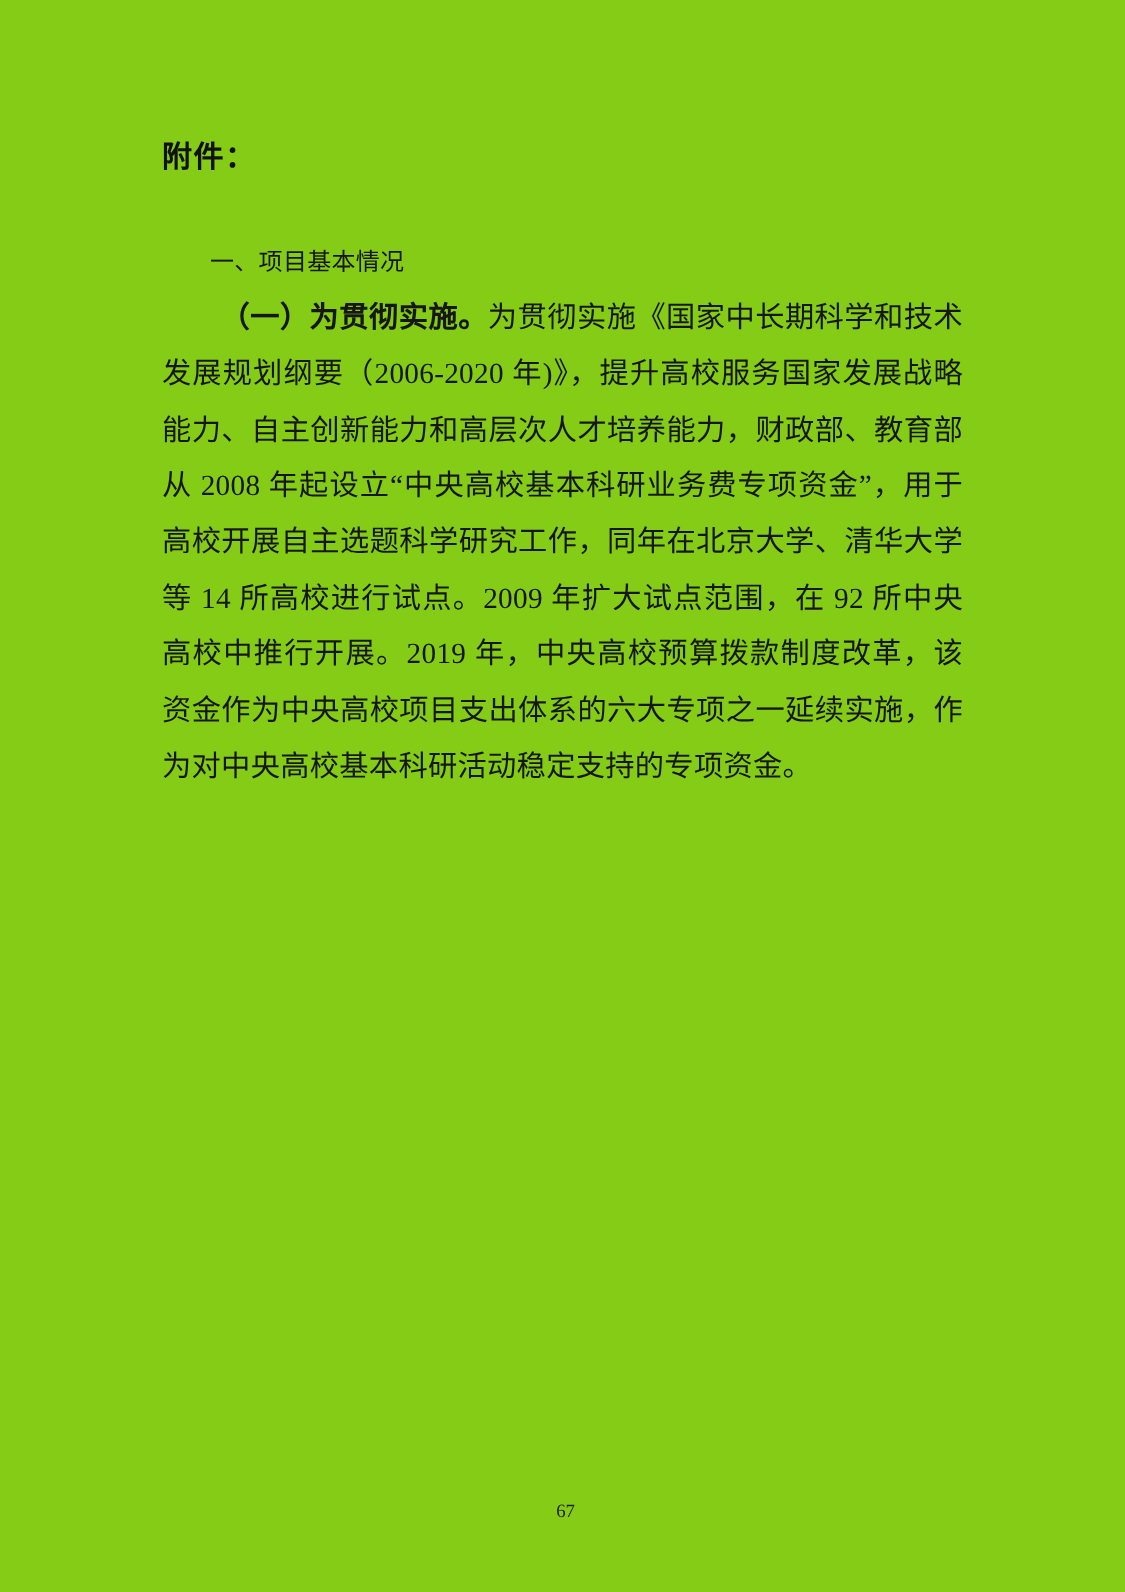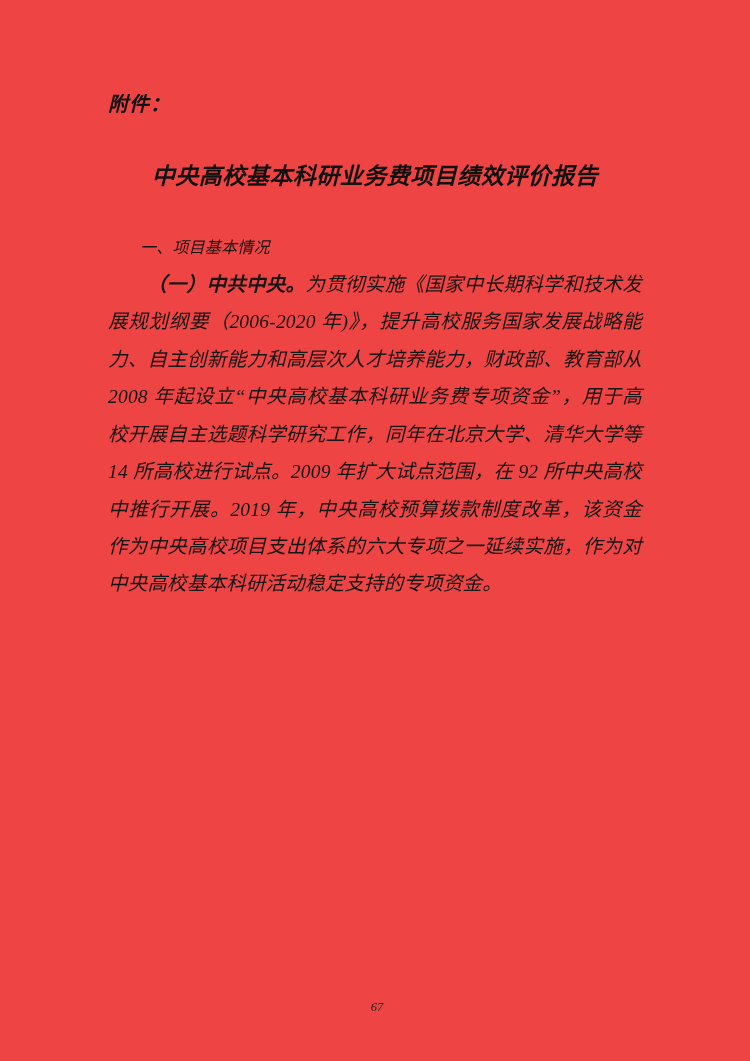--- a/index.html
+++ b/index.html
@@ -15,22 +15,21 @@
     color: #1a1a1a;
     position: relative;
     overflow: hidden;
   }
   .page {
     position: relative;
     width: 750px;
     height: 1061px;
     box-sizing: border-box;
     padding: 88px 108px 0 108px;
-    background: #ef4444;
-    font-style: italic;
+    background: #84cc16;
   }
   .attachment-label {
     font-size: 20px;
     font-weight: 700;
     letter-spacing: 1px;
     margin: 0 0 44px 0;
     font-family: "Liberation Serif", "DejaVu Serif", serif;
     color: #111;
   }
   .doc-title {
@@ -70,26 +69,25 @@
     font-family: "Liberation Serif", "DejaVu Serif", serif;
   }
 </style>
 </head>
 <body>
 
 <div class="page">
 
   <div class="attachment-label">附件：</div>
 
-  <h1 class="doc-title">中央高校基本科研业务费项目绩效评价报告</h1>
 
 
   <p class="para section-heading">
     <span>一、项目基本情况</span>
   </p>
 
   <p class="para">
-    <span class="lead">（一）中共中央。</span><span>为贯彻实施《国家中长期科学和技术发展规划纲要（2006-2020 年)》，提升高校服务国家发展战略能力、自主创新能力和高层次人才培养能力，财政部、教育部从 2008 年起设立“中央高校基本科研业务费专项资金”，用于高校开展自主选题科学研究工作，同年在北京大学、清华大学等 14 所高校进行试点。2009 年扩大试点范围，在 92 所中央高校中推行开展。2019 年，中央高校预算拨款制度改革，该资金作为中央高校项目支出体系的六大专项之一延续实施，作为对中央高校基本科研活动稳定支持的专项资金。</span>
+    <span class="lead">（一）为贯彻实施。</span><span>为贯彻实施《国家中长期科学和技术发展规划纲要（2006-2020 年)》，提升高校服务国家发展战略能力、自主创新能力和高层次人才培养能力，财政部、教育部从 2008 年起设立“中央高校基本科研业务费专项资金”，用于高校开展自主选题科学研究工作，同年在北京大学、清华大学等 14 所高校进行试点。2009 年扩大试点范围，在 92 所中央高校中推行开展。2019 年，中央高校预算拨款制度改革，该资金作为中央高校项目支出体系的六大专项之一延续实施，作为对中央高校基本科研活动稳定支持的专项资金。</span>
   </p>
 
 
   <div class="page-number">67</div>
 </div>
 
 </body></html>

